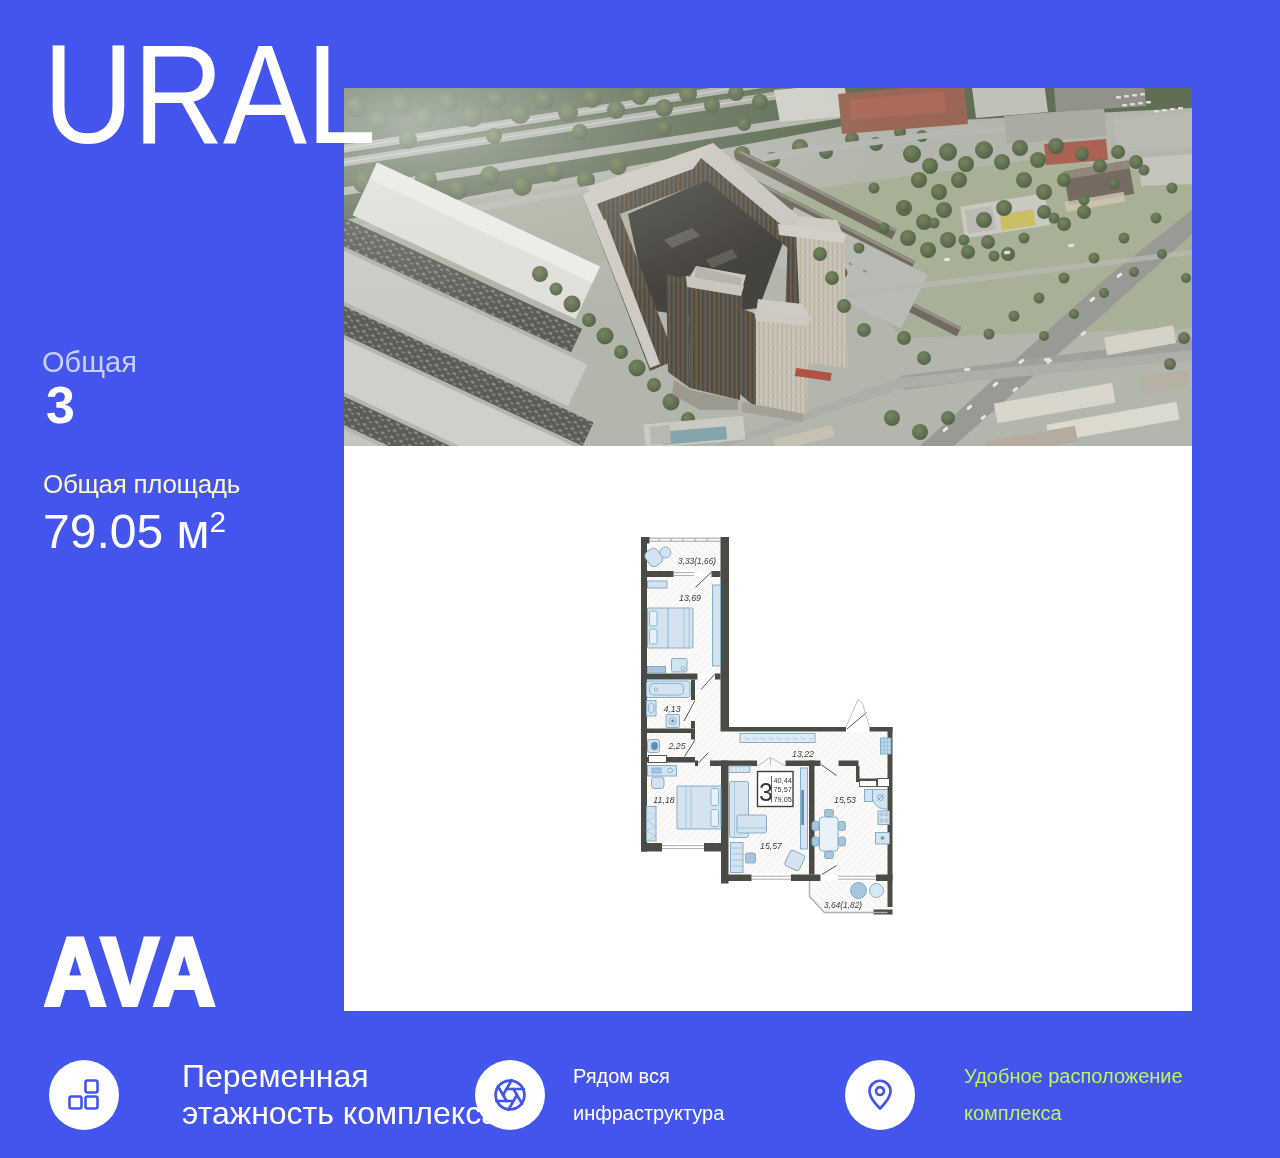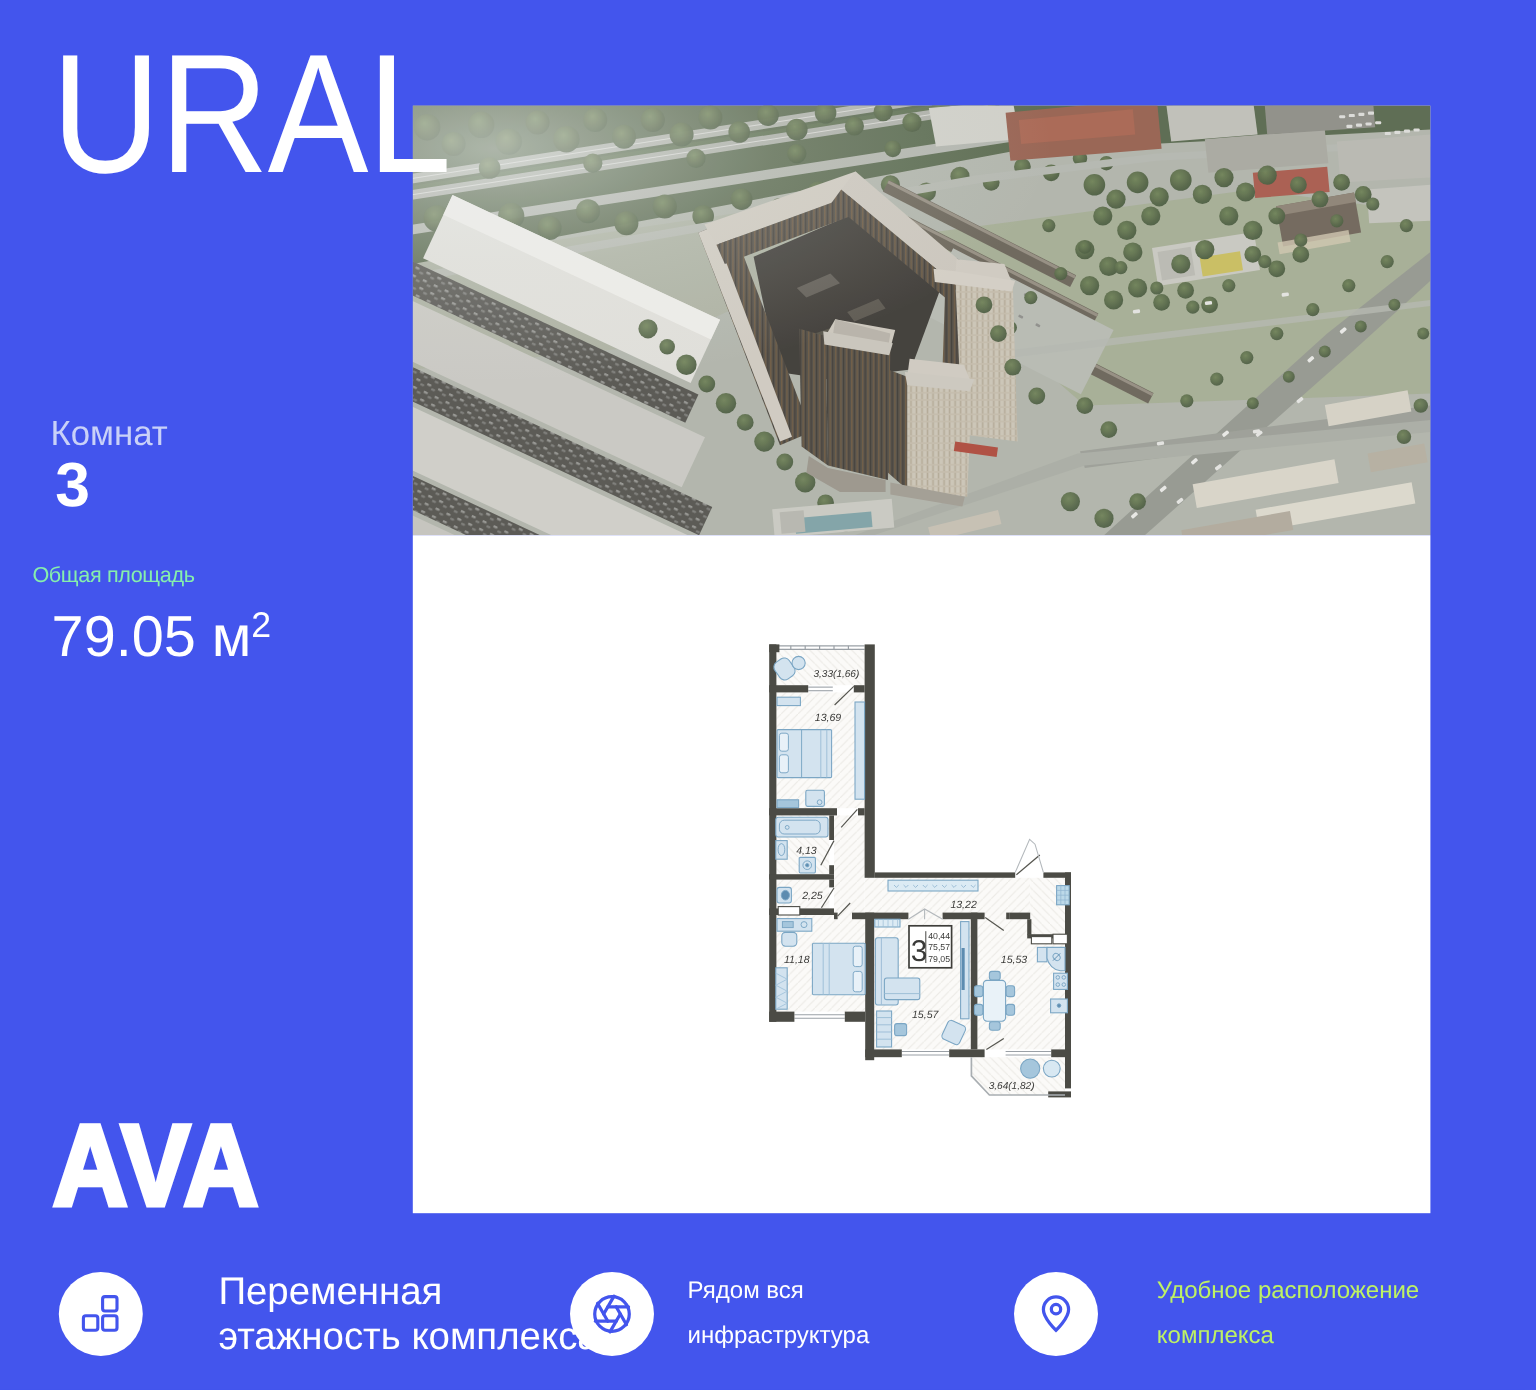--- a/index.html
+++ b/index.html
@@ -664,25 +664,25 @@
   <text x="771" y="848.5" font-size="8.8">15,57</text>
   <text x="845" y="802.5" font-size="8.8">15,53</text>
   <text x="843" y="907.5" font-size="8.4">3,64(1,82)</text>
 </g>
 </g>
 </svg>
 </div>
 
 <div class="abs" style="left:43px;top:13px;color:#ffffff;font-size:141px;font-weight:400;letter-spacing:-1px;transform:scaleX(0.893);transform-origin:0 0;">URAL</div>
 
-<div class="abs" style="left:42px;top:346px;color:#c9d1f8;font-size:29px;">Комнат</div>
+<div class="abs" style="left:42px;top:346px;color:#c9d1f8;font-size:29px;">Общая</div>
 
 <div class="abs" style="left:46px;top:375px;color:#ffffff;font-size:52px;font-weight:600;">3</div>
 
-<div class="abs" style="left:27px;top:469px;color:#86efac;font-size:18px;letter-spacing:-0.3px;">Общая площадь</div>
+<div class="abs" style="left:43px;top:469px;color:#fef9c3;font-size:26px;letter-spacing:-0.3px;">Общая площадь</div>
 
 <div class="abs" style="left:43px;top:504px;color:#ffffff;font-size:48px;font-weight:400;">79.05 м<span style="font-size:0.62em;vertical-align:0.55em;">2</span></div>
 
 <div class="abs" style="left:44px;top:917px;color:#ffffff;font-size:96px;font-weight:700;-webkit-text-stroke:4px #ffffff;letter-spacing:1px;transform:scaleX(0.90);transform-origin:0 0;">AVA</div>
 
 <div class="abs" style="left:49px;top:1060px;width:70px;height:70px;border-radius:50%;background:#ffffff;"></div>
 <svg class="abs" style="left:66px;top:1077px;" width="36" height="36" viewBox="0 0 36 36">
   <g fill="none" stroke="#4355ed" stroke-width="2.6">
     <rect x="19.5" y="3.5" width="12" height="12" rx="2"></rect>
     <rect x="3.5" y="19.5" width="12" height="12" rx="2"></rect>

